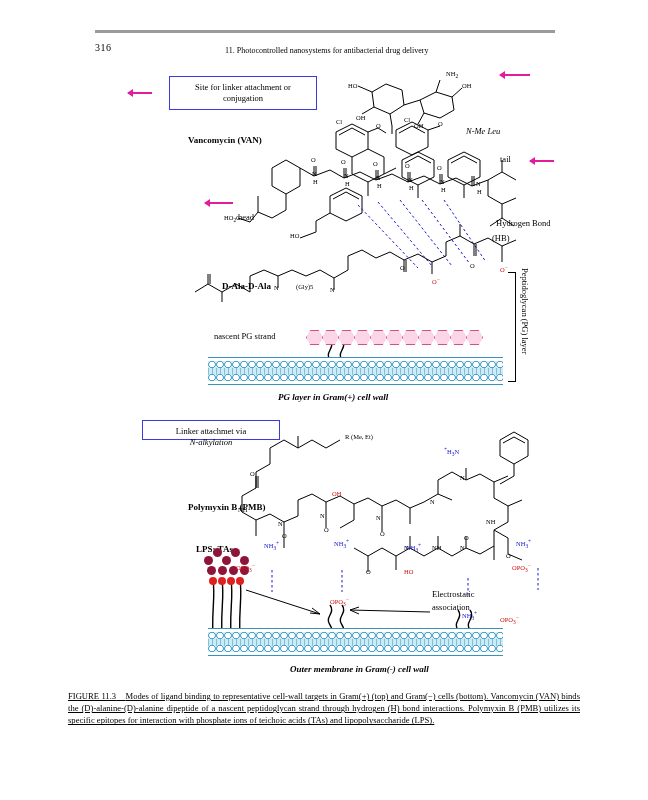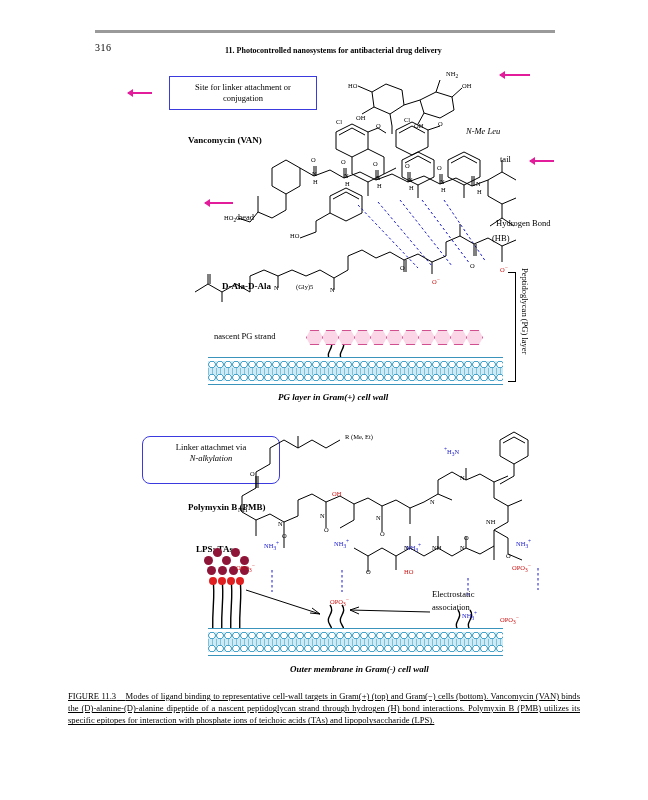--- a/index.html
+++ b/index.html
@@ -31,21 +31,20 @@
     position: absolute;
     left: 95px; top: 42px;
     font-size: 10px;
     font-weight: normal;
     letter-spacing: .5px;
   }
   .run-head {
     position: absolute;
     left: 225px; top: 46px;
     font-size: 8px;
-    font-weight: bold;
   }
   
   .lbl { position: absolute; font-size: 8.5px; }
   .lbl-b { position: absolute; font-size: 9px; font-weight: bold; }
   .lbl-i { position: absolute; font-size: 8.5px; font-style: italic; }
   .lbl-bi { position: absolute; font-size: 9px; font-weight: bold; font-style: italic; }
   .tiny { position: absolute; font-size: 6.5px; }
   .blue { color: #1b1bd0; }
   .red { color: #cc1111; }
 
@@ -336,21 +335,21 @@
   <div class="tiny" style="left:373px; top:160px;">O</div>
   <div class="tiny" style="left:405px; top:162px;">O</div>
   <div class="tiny" style="left:437px; top:164px;">O</div>
   <div class="tiny" style="left:400px; top:264px;">O</div>
   <div class="tiny" style="left:470px; top:262px;">O</div>
   <div class="tiny red" style="left:432px; top:276px;">O<sup>−</sup></div>
   <div class="tiny red" style="left:500px; top:264px;">O<sup>−</sup></div>
   <div class="tiny" style="left:274px; top:284px;">N</div>
   <div class="tiny" style="left:330px; top:286px;">N</div>
 
-  <div class="callout" style="left:142px; top:436px; width:138px; height:48px;border-radius:8px;">
+  <div class="callout" style="left:142px; top:420px; width:138px; height:20px;">
     <span>Linker attachmet via</span><br>
     <em>N-alkylation</em>
   </div>
 
   <div class="lbl-b" style="left:188px; top:502px;">Polymyxin B (PMB)</div>
   <div class="lbl-b" style="left:196px; top:544px;">LPS; TAs</div>
   <div class="tiny" style="left:345px; top:433px;">R (Me, Et)</div>
 
   <div class="lbl" style="left:432px; top:589px;">Electrostatic</div>
   <div class="lbl" style="left:432px; top:602px;">association</div>

